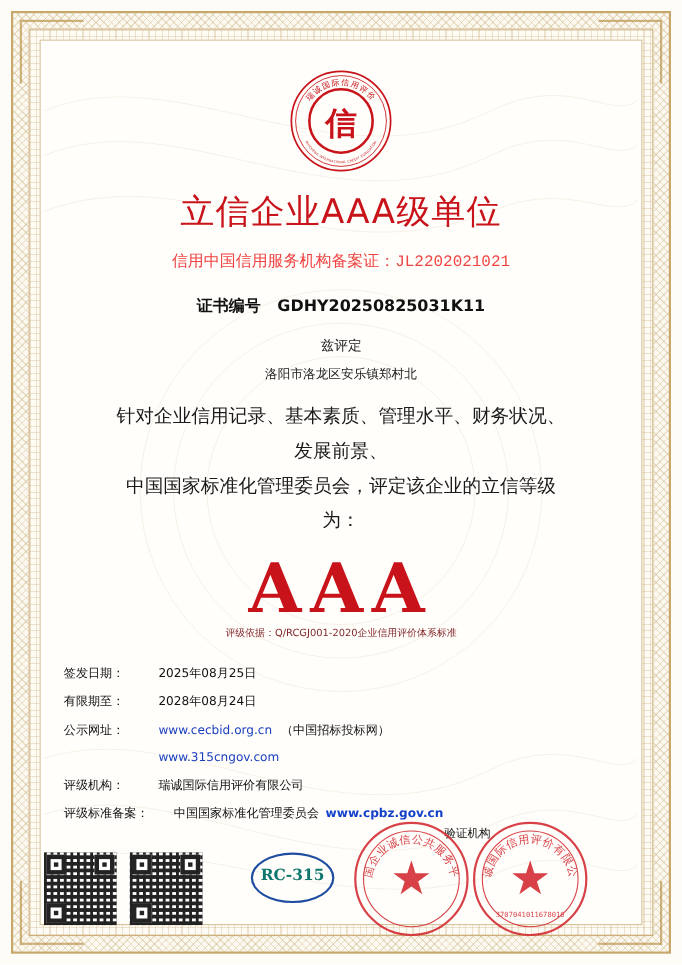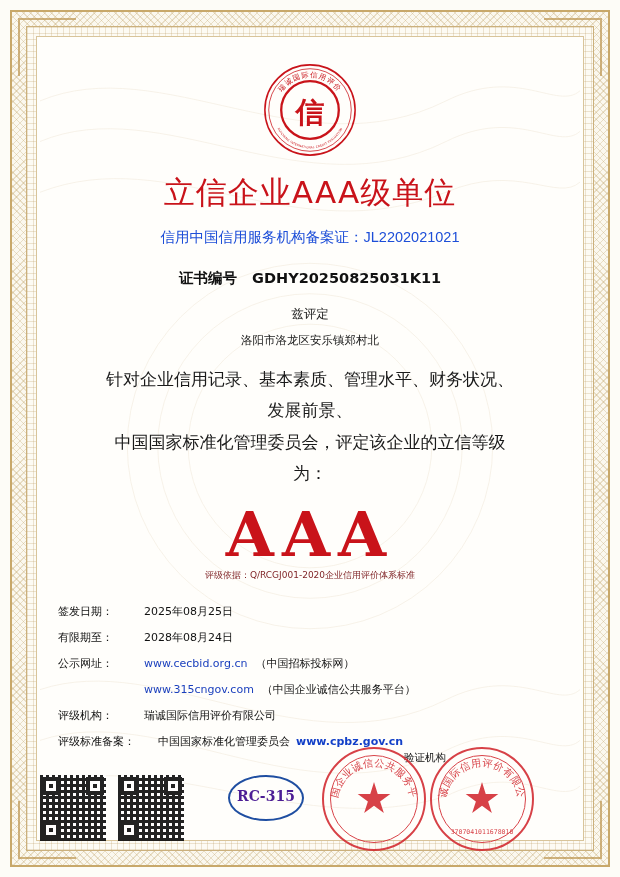--- a/index.html
+++ b/index.html
@@ -81,22 +81,22 @@
     font-size: 31px;
     font-weight: normal;
     color: #c9131a;
     letter-spacing: 1px;
     font-family: "DejaVu Sans", "Liberation Sans", sans-serif;
   }
   .subtitle {
     margin-top: 14px;
     text-align: center;
     font-size: 14.5px;
-    color: #1d4ed8;
-    font-family: Liberation Sans, sans-serif;
+    color: #ef4444;
+    font-family: Liberation Mono, monospace;
   }
   .cert-no {
     margin-top: 22px;
     text-align: center;
     font-size: 14.5px;
     font-weight: bold;
     color: #111;
     font-family: "DejaVu Sans", "Liberation Sans", sans-serif;
   }
   .hereby {
@@ -227,21 +227,21 @@
     border: 2px solid #1f4ea1;
     border-radius: 50%;
   }
   .rc-badge .txt {
     position: absolute;
     left: 0; top: 13px;
     width: 76px;
     text-align: center;
     font-size: 14px;
     font-weight: bold;
-    color: #4c1d95;
+    color: #0f766e;
     font-family: "DejaVu Serif", "Liberation Serif", serif;
   }
 
   .stamp {
     position: absolute;
     width: 104px; height: 104px;
     border-radius: 50%;
     border: 2.4px solid #d2282f;
     opacity: 0.88;
   }
@@ -371,21 +371,20 @@
 
       <div class="field-row">
         <span class="field-label">公示网址：</span>
         <span class="field-value blue">www.cecbid.org.cn</span>
         <span class="field-value" style="margin-left:8px;">（中国招标投标网）</span>
       </div>
 
       <div class="field-row" style="margin-left:20px;">
         <span class="field-label" style="width:66px;flex:0 0 66px;"></span>
         <span class="field-value blue">www.315cngov.com</span>
-        <span class="field-value" style="margin-left:8px;">（中国企业诚信公共服务平台）</span>
       </div>
 
       <div class="field-row">
         <span class="field-label">评级机构：</span>
         <span class="field-value">瑞诚国际信用评价有限公司</span>
       </div>
 
       <div class="field-row">
         <span class="field-label" style="width:100px;flex:0 0 100px;">评级标准备案：</span>
         <span class="field-value">中国国家标准化管理委员会</span>

